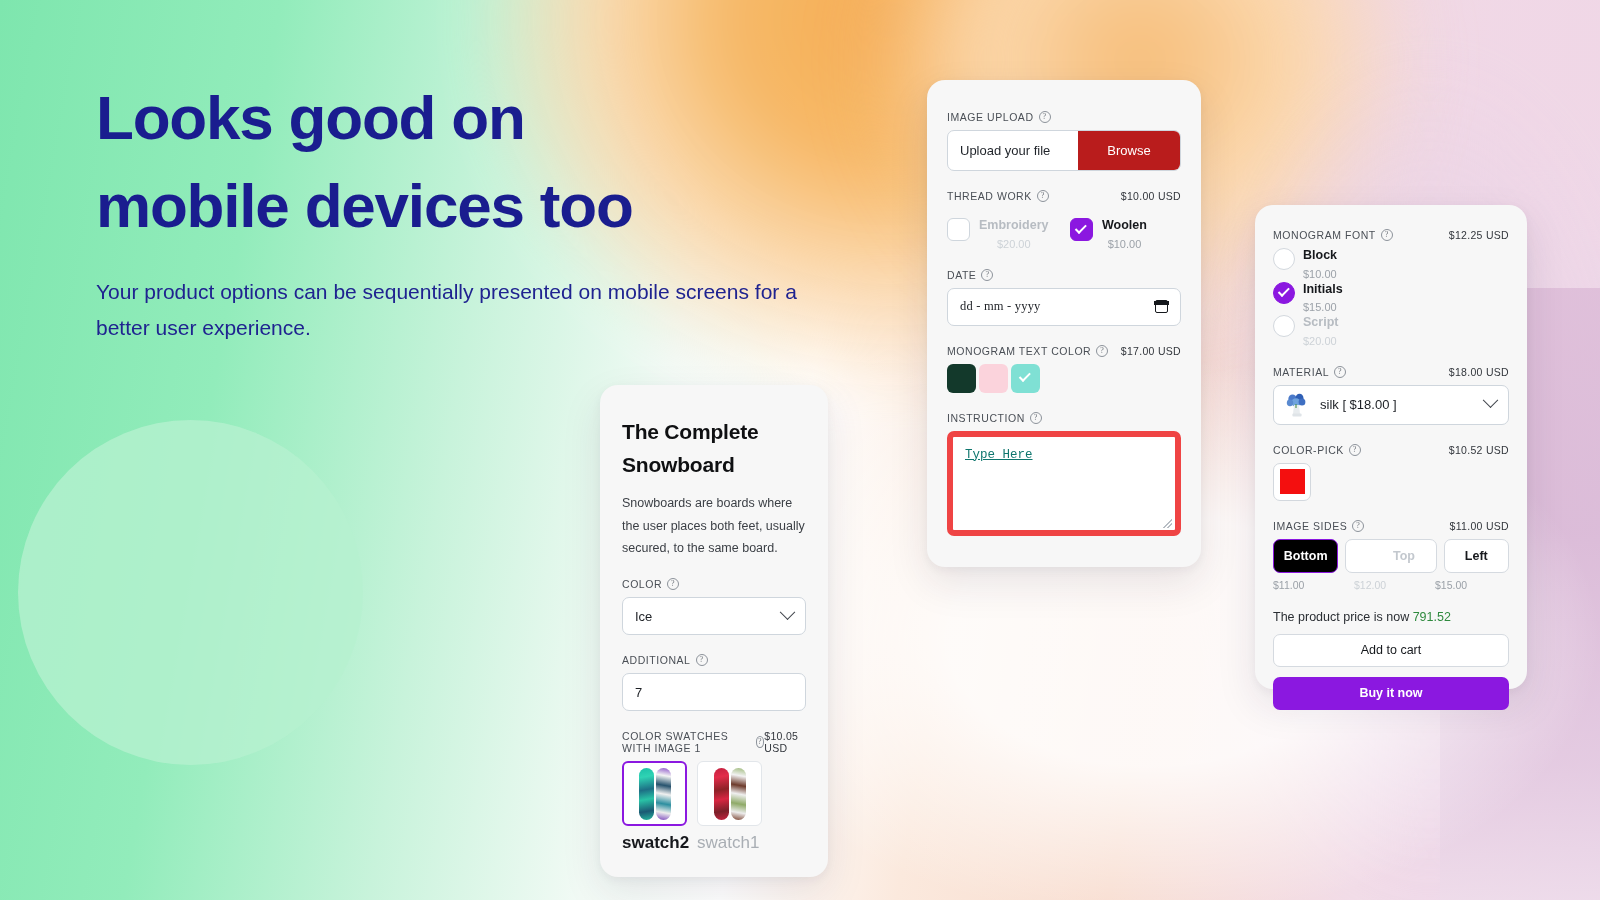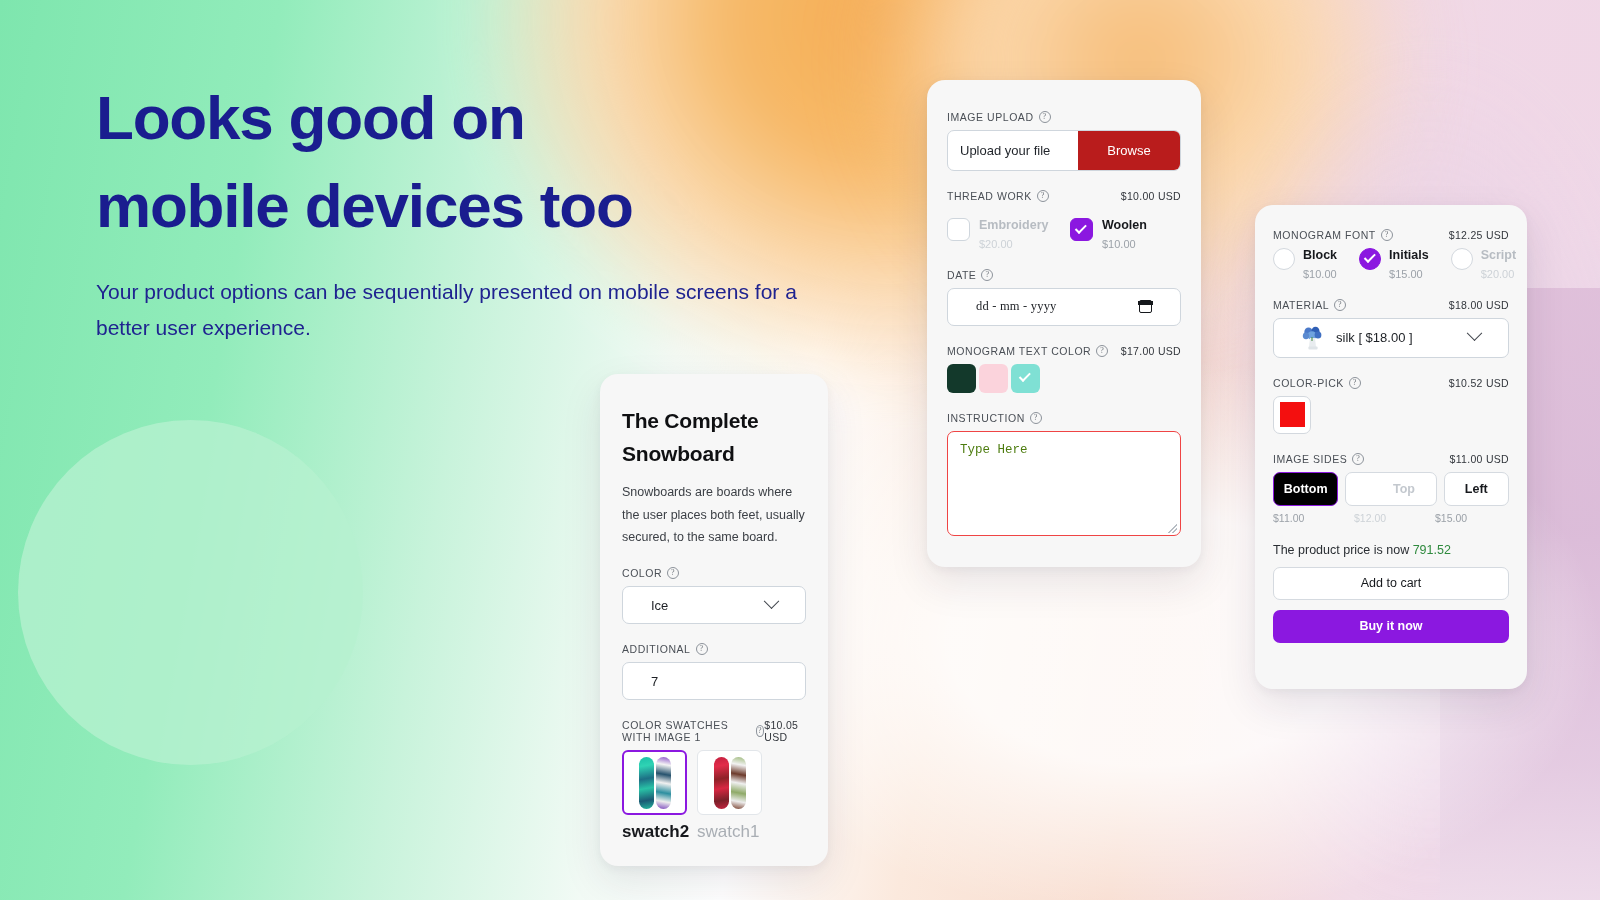--- a/index.html
+++ b/index.html
@@ -91,21 +91,21 @@
     max-width: 710px;
   }
 
   
   .card {
     position: absolute;
     background: #f7f7f7;
     border-radius: 18px;
     box-shadow: 0 16px 40px rgba(35,31,60,.10), 0 3px 10px rgba(35,31,60,.05);
   }
-  #card-product { left: 600px; top: 374px; width: 228px; height: 492px; padding: 30px 22px 0; }
+  #card-product { left: 600px; top: 385px; width: 228px; height: 492px; padding: 30px 22px 0; }
   #card-upload  { left: 927px; top: 80px;  width: 274px; height: 487px; padding: 25px 20px 0; }
   #card-options { left: 1255px; top: 205px; width: 272px; height: 484px; padding: 18px 18px 0; }
 
   .prod-title {
     font-size: 21px; font-weight: 700; color: #0f1012;
     line-height: 1.58; letter-spacing: -.2px;
   }
   .prod-desc {
     margin-top: 11px;
     font-size: 12.5px; line-height: 1.78; color: #3b3f45;
@@ -126,21 +126,21 @@
     width: 12px; height: 12px; border-radius: 50%;
     border: 1px solid #8d939b; color: #6b7178;
     font-size: 8px; line-height: 10px; text-align: center;
     display: inline-block; font-family: "Liberation Serif", serif;
   }
 
   
   .inp {
     width: 100%; height: 38px;
     background: #fff; border: 1px solid #cfd6dd; border-radius: 7px;
-    display: flex; align-items: center; padding: 0 28px;
+    display: flex; align-items: center; padding: 0 12px;
     font-size: 13px; color: #1d2025;
   }
   .inp.select { justify-content: space-between; }
   .chev {
     width: 11px; height: 11px;
     border-right: 1.6px solid #41464d; border-bottom: 1.6px solid #41464d;
     transform: rotate(45deg) translate(-3px,-3px);
   }
 
   
@@ -149,60 +149,61 @@
     border-radius: 7px; overflow: hidden; border: 1px solid #cfd6dd; background: #fff;
   }
   .upload-text { flex: 1; display: flex; align-items: center; padding: 0 12px; font-size: 13px; color: #1f2329; }
   .upload-btn {
     width: 102px; background: #b91c1c; color: #fff;
     display: flex; align-items: center; justify-content: center;
     font-size: 13px;
   }
 
   
-  .opt-row { display: flex; gap: 12px; margin-top: 16px; }
+  .opt-row { display: flex; gap: 12px; margin-top: 16px; text-align: center; }
   .opt-item { display: flex; gap: 9px; align-items: flex-start; }
   .cbox {
     width: 23px; height: 23px; border-radius: 6px; flex: none;
     border: 1px solid #cfd6dd; background: #fff;
   }
   .cbox.checked {
     background: #8b18e0; border-color: #8b18e0;
     display: flex; align-items: center; justify-content: center;
   }
   .tick { width: 11px; height: 6px; border-left: 2px solid #fff; border-bottom: 2px solid #fff; transform: rotate(-45deg) translate(1px,-2px); }
   .opt-label { font-size: 12.5px; font-weight: 700; color: #16181c; line-height: 1.25; }
   .opt-label.dim { color: #b7bcc2; }
   .opt-price { font-size: 11px; color: #9ca2a9; margin-top: 4px; }
   .opt-price.dim { color: #cdd2d7; }
 
   
-  .radio-row { display: flex; gap: 22px; margin-top: 2px; }
+  .radio-row { display: flex; gap: 2px; margin-top: 2px; flex-direction: column; }
   .radio-item { display: flex; gap: 8px; align-items: flex-start; }
   .rcircle { width: 22px; height: 22px; border-radius: 50%; flex: none; border: 1.5px solid #d3d8de; background: #fff; }
   .rcircle.checked { background: #8b18e0; border-color: #8b18e0; display: flex; align-items: center; justify-content: center; }
 
   
   .date-inp { justify-content: space-between; }
   .date-ph { font-size: 12.5px; color: #1e2126; font-family: "Liberation Serif", serif; letter-spacing: .2px; }
   .cal-ico { width: 13px; height: 13px; border: 1.6px solid #15181c; border-radius: 2px; position: relative; }
   .cal-ico::before { content:""; position:absolute; left:-1.6px; right:-1.6px; top:0px; height:3.4px; background:#15181c; }
 
   
   .sw-row { display: flex; gap: 3px; margin-top: 2px; }
   .sw { width: 29px; height: 29px; border-radius: 6px; }
   .sw.sel { display: flex; align-items: center; justify-content: center; }
 
   
   .ta {
     width: 100%; height: 105px; background: #fff;
-    border: 1px solid #ef4444; border-radius: 7px;
-    padding: 11px 12px; font-size: 12.5px; color: #4d7c0f;
+    border: 6px solid #ef4444; border-radius: 7px;
+    padding: 11px 12px; font-size: 12.5px; color: #0f766e;
     font-family: "Liberation Mono", monospace;
     position: relative;
+    text-decoration: underline;
   }
   .ta-grip { position: absolute; right: 3px; bottom: 2px; width: 9px; height: 9px;
     background: linear-gradient(135deg, transparent 48%, #b7bdc4 48%, #b7bdc4 58%, transparent 58%,
       transparent 70%, #b7bdc4 70%, #b7bdc4 80%, transparent 80%); }
 
   
   .mat-inp { height: 40px; gap: 10px; }
   .mat-thumb { width: 22px; height: 24px; flex: none; position: relative; }
 
   

